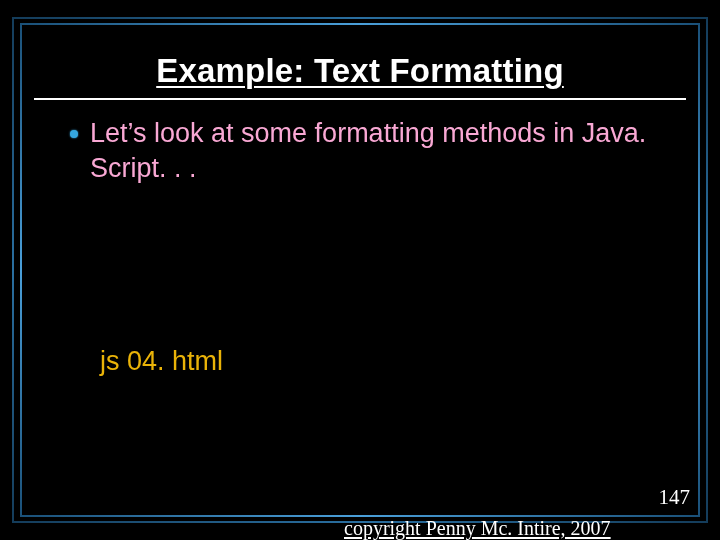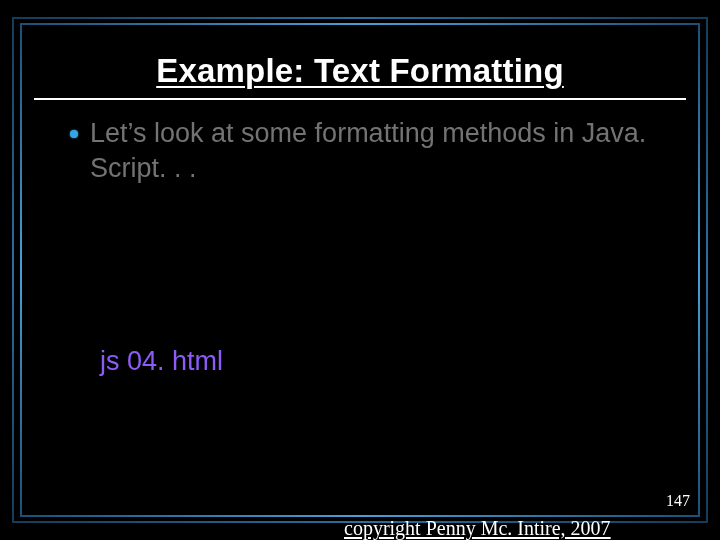--- a/index.html
+++ b/index.html
@@ -128,37 +128,37 @@
     height: 8px;
     border-radius: 50%;
     background: #35a7e0;
     margin-top: 14px;
     flex: 0 0 auto;
     box-shadow: 0 0 2px #35a7e0;
   }
   .bullet-text {
     font-size: 27px;
     line-height: 1.28;
-    color: #737373;
+    color: #f9a8d4;
   }
   .file-ref {
     position: absolute;
     top: 346px;
     left: 100px;
-    color: #8b5cf6;
+    color: #eab308;
     font-size: 27px;
   }
   
   .pagenum {
     position: absolute;
     right: 30px;
     bottom: 30px;
     color: #fff;
     font-family: "Times New Roman", Times, serif;
-    font-size: 16px;
+    font-size: 21px;
   }
   
   .copyright {
     position: absolute;
     bottom: 0;
     left: 50%;
     transform: translateX(-6%);
     color: #fff;
     font-family: "Times New Roman", Times, serif;
     font-size: 20px;

